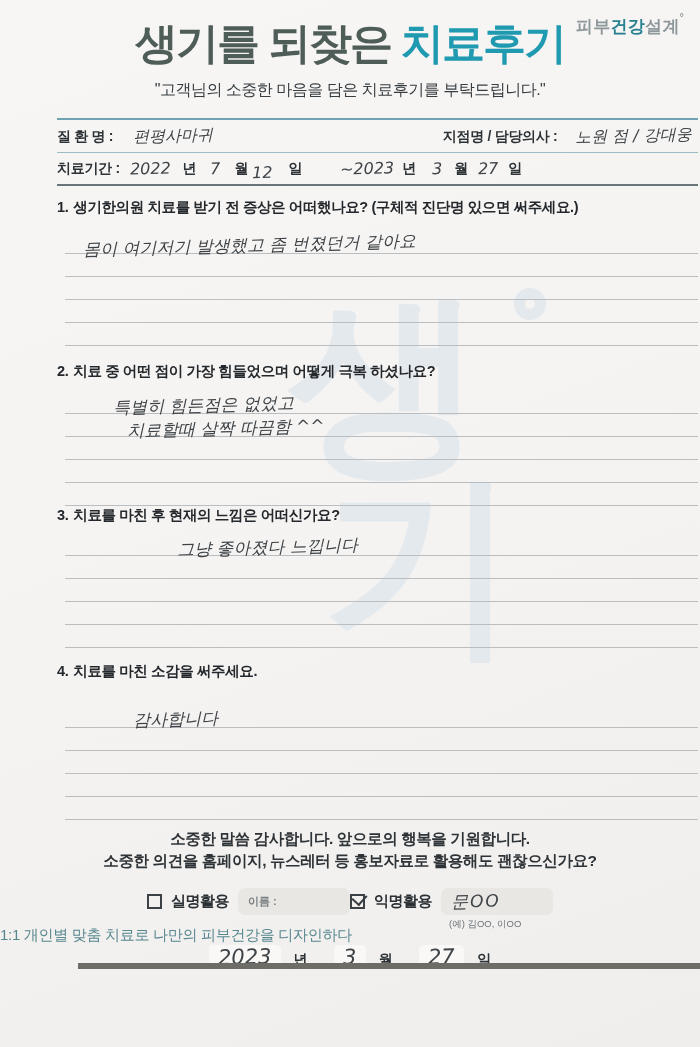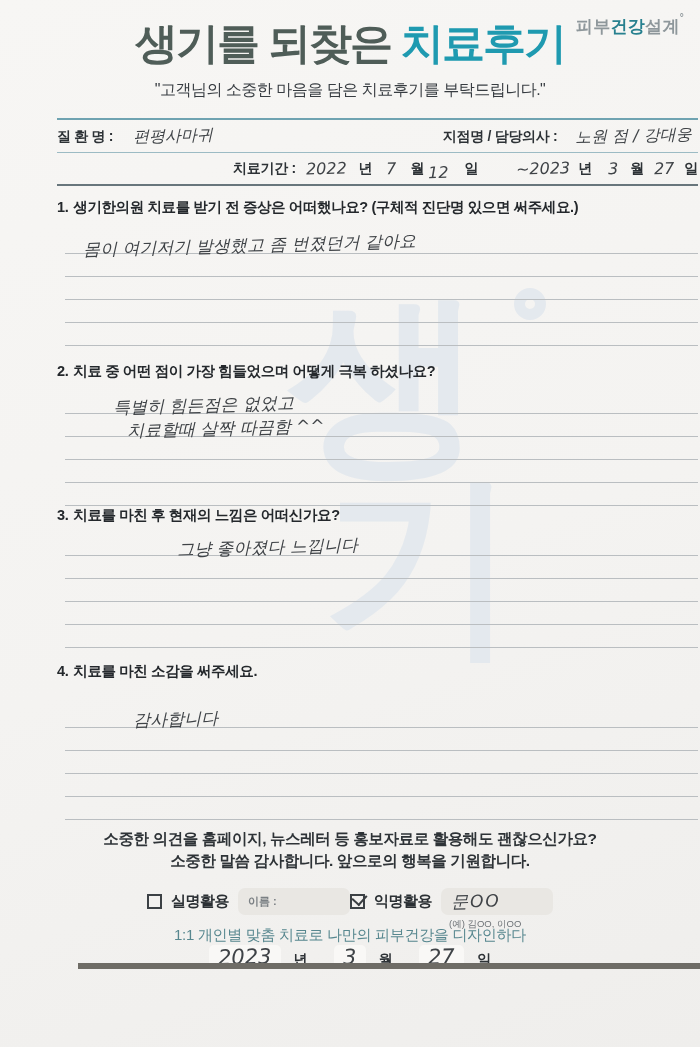--- a/index.html
+++ b/index.html
@@ -30,21 +30,21 @@
            letter-spacing:-2px; line-height:1; }
   .title .t1 { color:#4f5d58; margin-right:10px; }
   .title .t2 { color:#1f9ab0; }
   .subtitle { text-align:center; margin-top:15px; font-size:16px; color:#373c41;
               letter-spacing:-0.5px; }
 
   
   .info-table { margin:17px 0 0 57px; width:641px; border-top:2px solid #6fa3b1; font-size:14px; }
   .it-row { display:flex; align-items:center; height:33px; }
   .it-row1 { border-bottom:1px solid #9cbbc4; justify-content:space-between; padding-right:6px; }
-  .it-row2 { border-bottom:2px solid #68767c;justify-content:flex-end; }
+  .it-row2 { border-bottom:2px solid #68767c; }
   .lbl { font-weight:bold; color:#2d3236; letter-spacing:-0.3px; white-space:nowrap; }
   .hand { font-style:italic; color:#3f4347; display:inline-block; transform:rotate(-1.5deg);
           font-family:"DejaVu Sans", sans-serif; }
 
   
   .qwrap { margin-left:57px; width:641px; }
   .q-title { font-size:14.5px; font-weight:bold; color:#24282c; letter-spacing:-0.4px; }
   .q-num { margin-right:5px; }
   .rline { height:23px; border-bottom:1px solid #babec1; margin-left:8px; }
   .ans { font-size:17px; position:relative; top:3px; }
@@ -70,21 +70,21 @@
   .anon-val { font-size:17px; letter-spacing:2px; }
   .hint { position:absolute; top:30px; left:8px; font-size:9.5px; color:#6d7276; white-space:nowrap; }
 
   
   .date-row { display:flex; justify-content:center; align-items:baseline; gap:13px; margin-top:30px; }
   .numbox { background:#f9f8f6; border-radius:5px; padding:0 9px; }
   .date-row .hand { font-size:21px; }
   .date-row .lbl { font-size:14px; }
 
   
-  .tagline { position:absolute; left:0; right:0; bottom:24px; text-align:center;
+  .tagline { position:absolute; left:0; right:0; bottom:24px; text-align:left;
              font-size:15px; color:#57878f; letter-spacing:-0.3px; }
   .photo-edge { position:absolute; bottom:0; left:78px; right:0; height:6px; background:#6e6c66; }
 </style>
 </head>
 <body>
 
 <div class="page">
 
   <div class="watermark">
     <span class="wm-ring"></span>
@@ -168,22 +168,22 @@
           <div class="rline"><span class="hand ans" style="margin-left:68px">감사합니다</span></div>
           <div class="rline"></div>
           <div class="rline"></div>
           <div class="rline"></div>
           <div class="rline"></div>
         </div>
       </section>
     </div>
 
     <div class="thanks">
+      <div>소중한 말씀 감사합니다. 앞으로의 행복을 기원합니다.</div>
       <div>소중한 의견을 홈페이지, 뉴스레터 등 홍보자료로 활용해도 괜찮으신가요?</div>
-      <div>소중한 말씀 감사합니다. 앞으로의 행복을 기원합니다.</div>
     </div>
 
     <div class="consent-row">
       <div class="cgroup">
         <span class="cb"></span>
         <span class="clabel">실명활용</span>
         <span class="fieldbox">
             <span class="flabel">이름 :</span>
           </span>
       </div>

